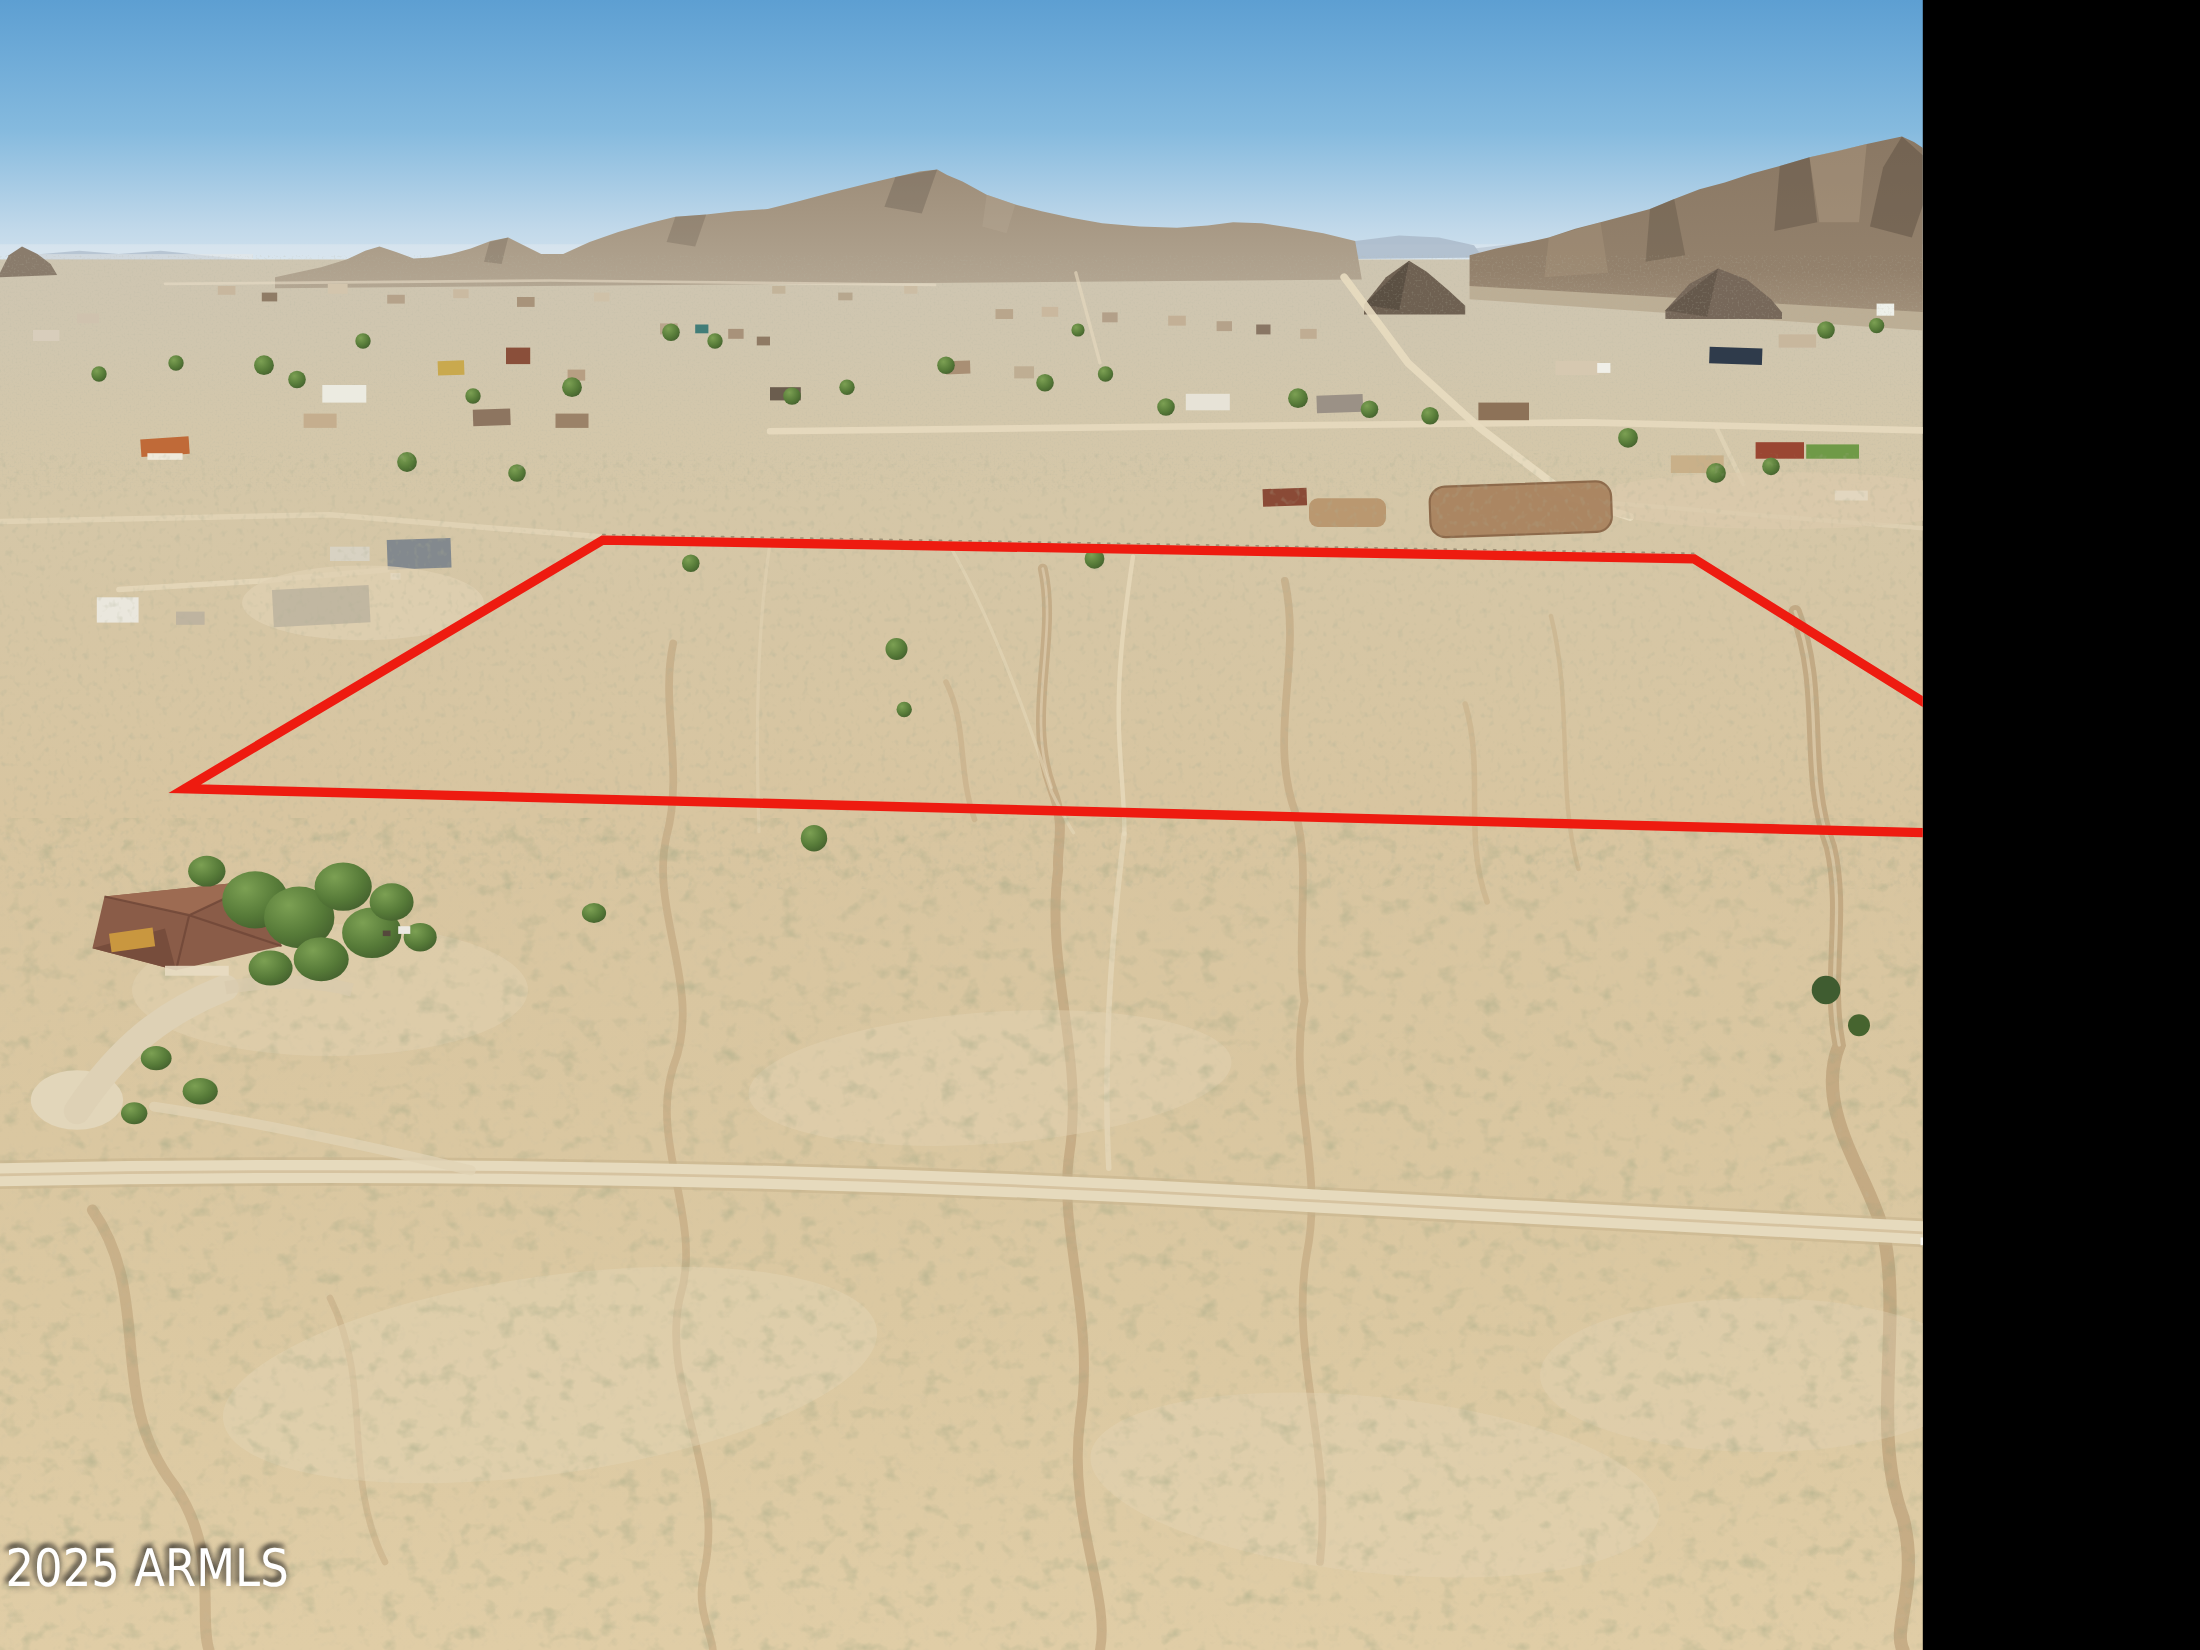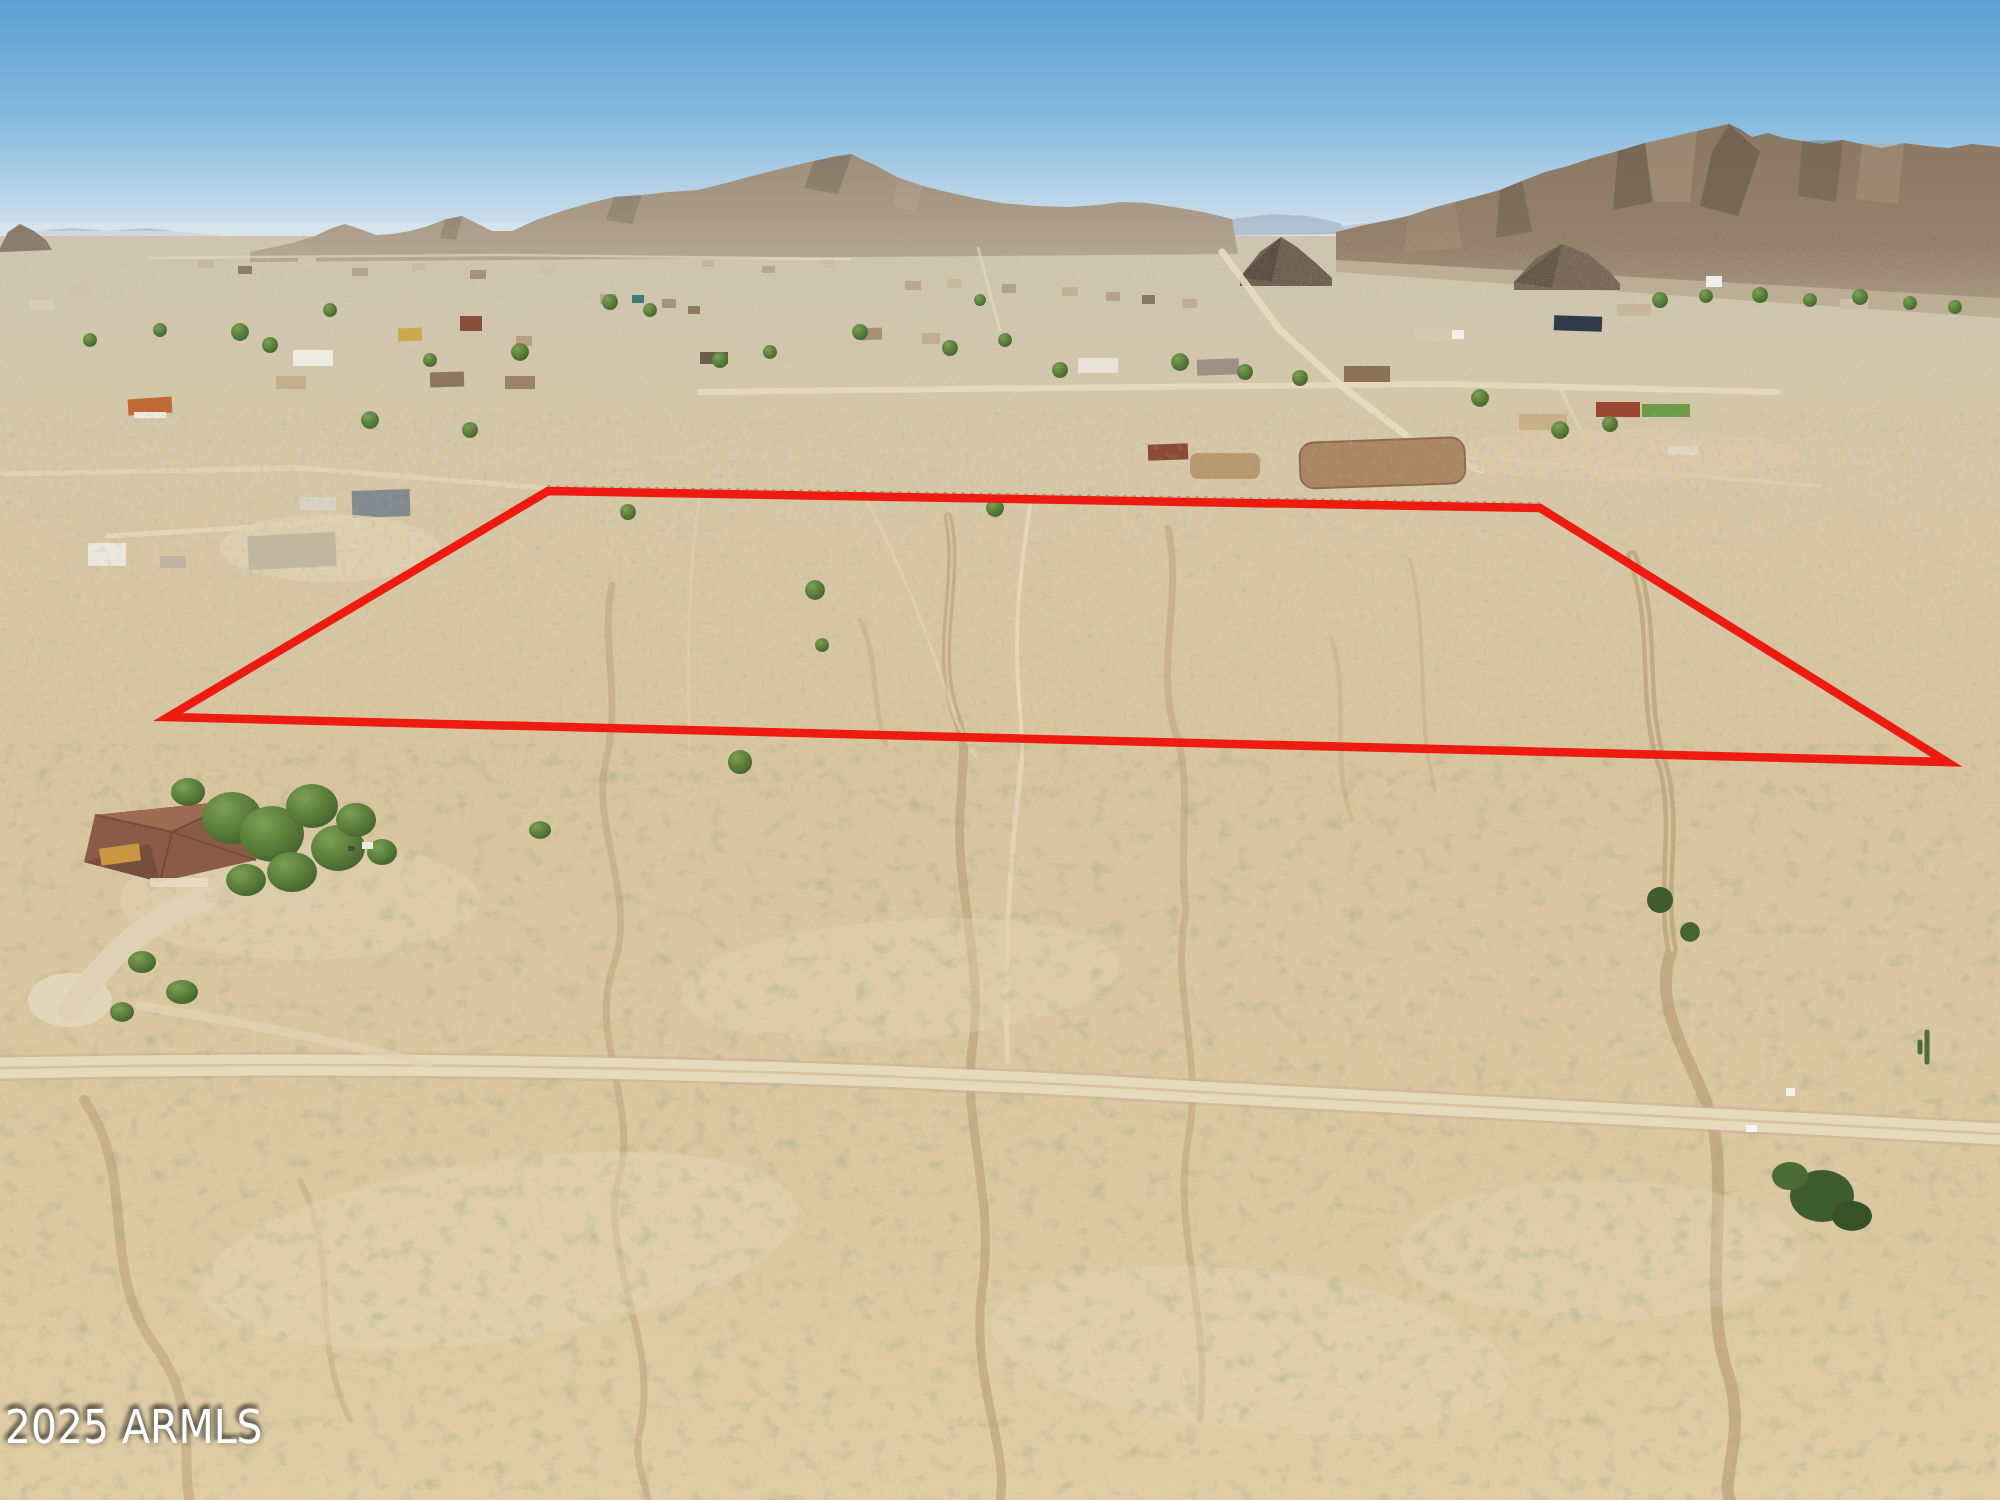--- a/index.html
+++ b/index.html
@@ -1,16 +1,16 @@
 <!DOCTYPE html>
 <html><head>
 <meta charset="utf-8">
 <style>
   html,body{margin:0;padding:0;background:#000;}
-  .stage{position:relative;width:2000px;height:1500px;overflow:hidden;
+  .stage{position:relative;width:1748px;height:1500px;overflow:hidden;
          font-family:"DejaVu Sans","Liberation Sans",sans-serif;}
   .stage svg{position:absolute;left:0;top:0;display:block;}
   .watermark{
     position:absolute;left:5px;top:1399px;
     font-size:47px;font-weight:normal;letter-spacing:0px;
     color:#ffffff;
     transform:scaleX(.87);transform-origin:left top;
     text-shadow:0 -5px 4px rgba(25,25,25,.55),
                 -5px -3px 4px rgba(25,25,25,.45),
                  2px  2px 6px rgba(40,40,40,.30);

